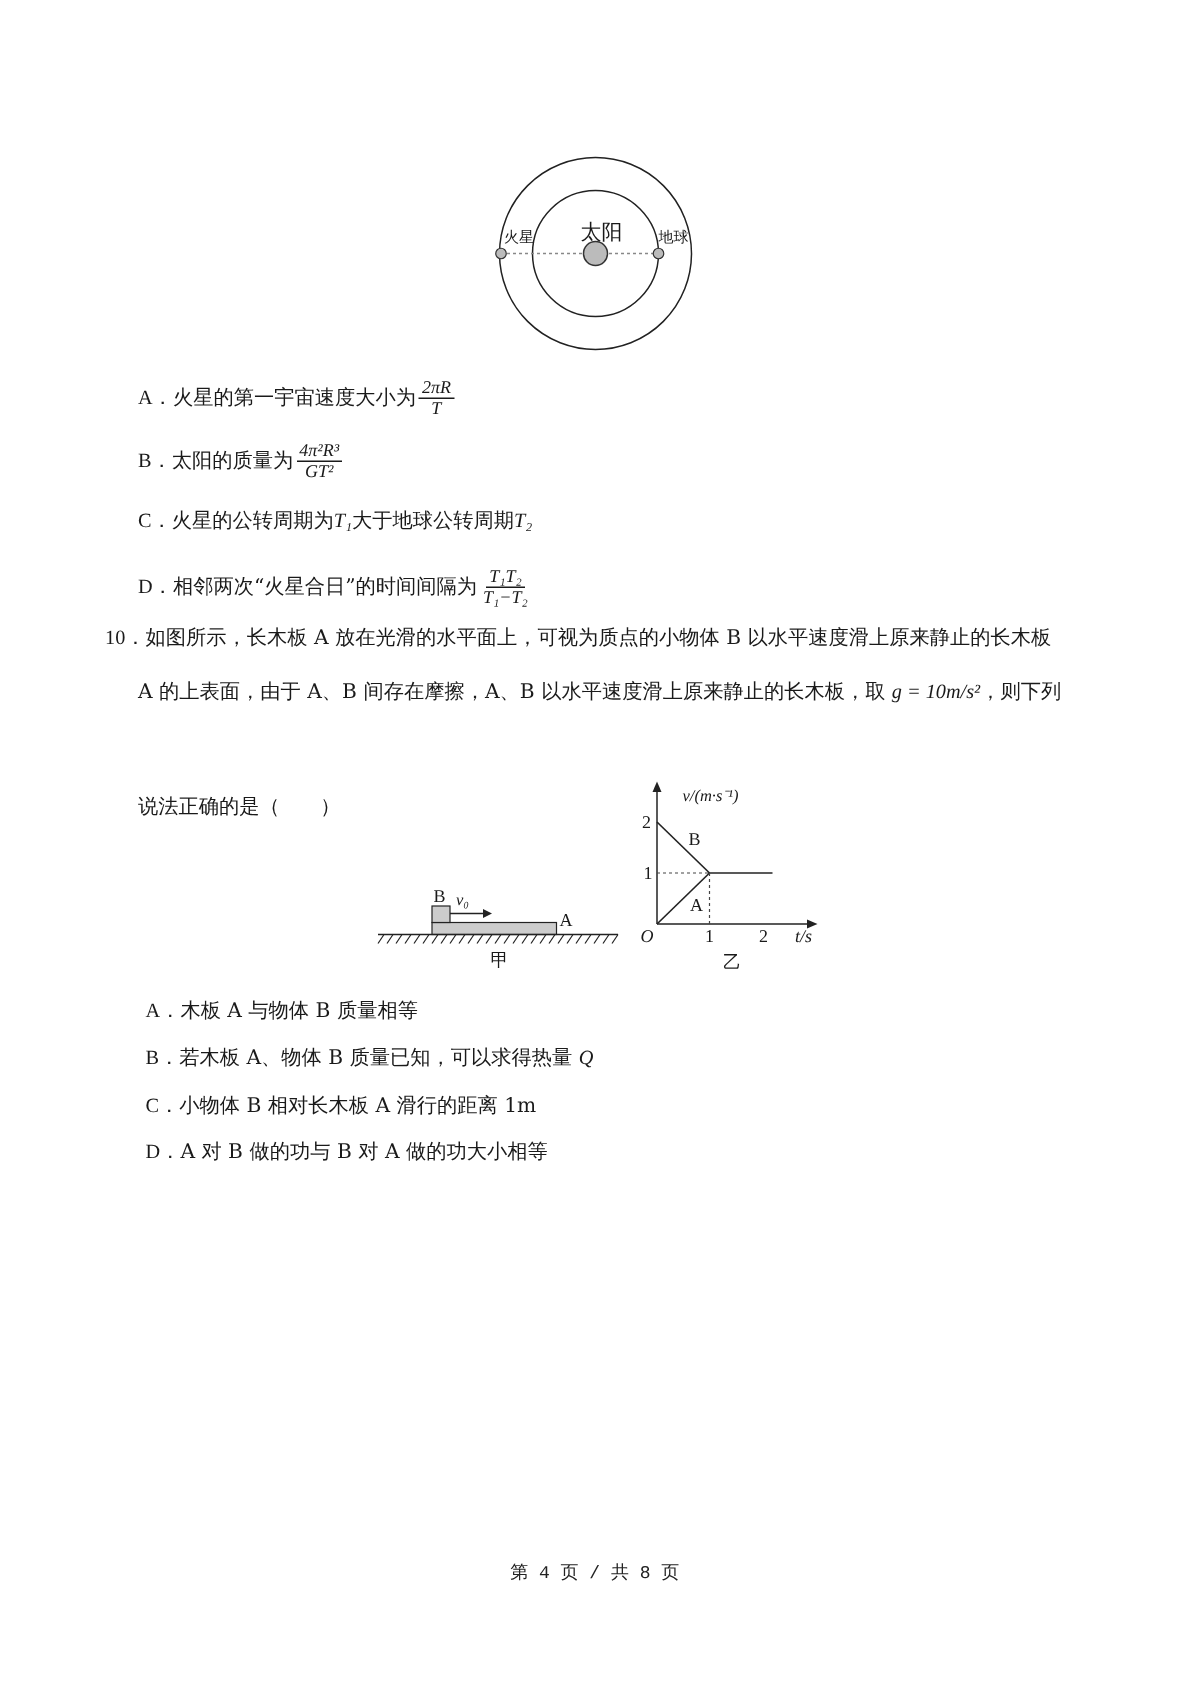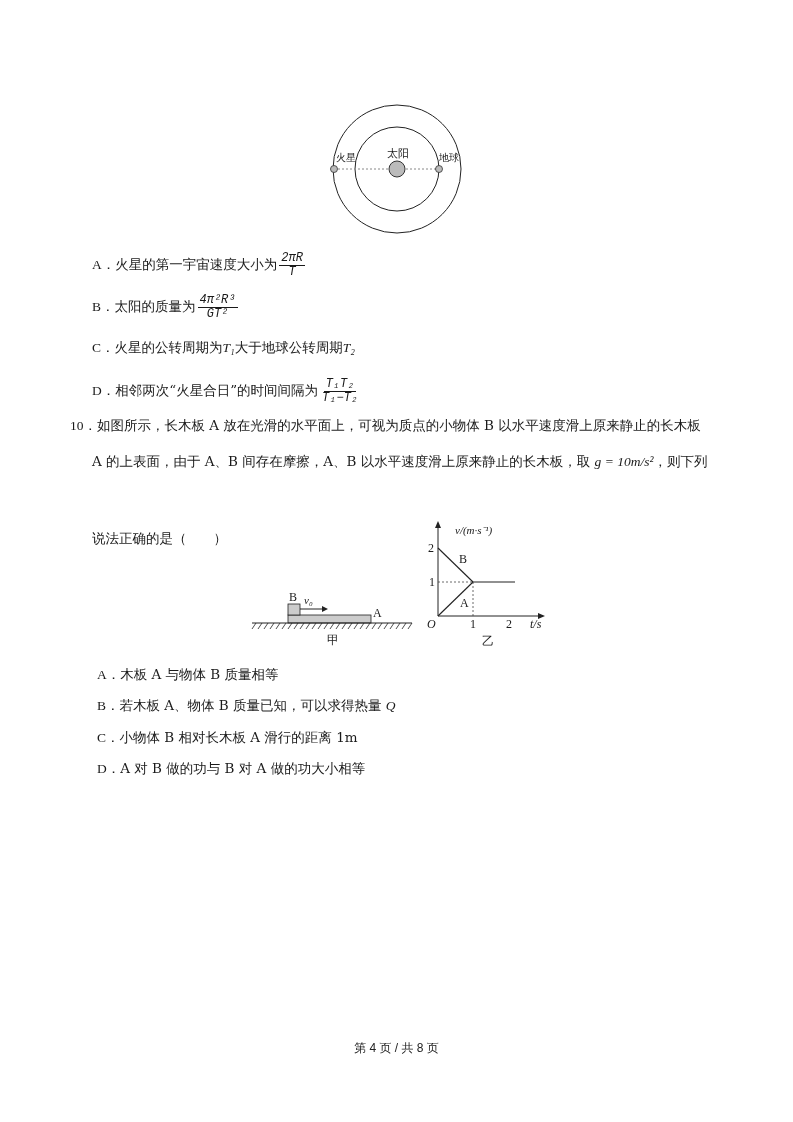--- a/index.html
+++ b/index.html
@@ -6,43 +6,43 @@
   body {
     width: 793px; height: 1122px; position: relative; overflow: hidden;
     font-family: "DejaVu Serif", "Liberation Serif", serif;
     color: #1a1a1a;
   }
   .abs { position: absolute; }
   .line { position: absolute; font-size: 13.5px; white-space: nowrap; line-height: 20px; }
   .lbl { font-family: "Liberation Serif", serif; }
   .frac {
     display: inline-flex; flex-direction: column; align-items: center;
-    vertical-align: middle; font-family: Liberation Mono, monospace; font-style: italic;
+    vertical-align: middle; font-family: Liberation Serif, serif; font-style: italic;
     font-size: 12px; line-height: 13px; margin-left: 2px;
   }
   .frac .num { padding: 0 2px; border-bottom: 1px solid #1a1a1a; }
   .frac .den { padding: 0 2px; }
   .it { font-family: "Liberation Serif", serif; font-style: italic; }
   .footer {
     position: absolute; top: 1040px; left: 0; width: 793px; text-align: center;
-    font-family: Liberation Sans, sans-serif; font-size: 12px; color: #222;
+    font-family: Liberation Mono, monospace; font-size: 12px; color: #222;
   }
 </style>
 </head>
 <body>
 
 <svg class="abs" style="left:330px;top:104px;" width="135" height="130" viewBox="0 0 135 130">
   <circle cx="67" cy="65" r="64" fill="none" stroke="#222" stroke-width="1"></circle>
   <circle cx="67" cy="65" r="42" fill="none" stroke="#222" stroke-width="1"></circle>
   <line x1="4" y1="65" x2="110" y2="65" stroke="#888" stroke-width="1" stroke-dasharray="2,2"></line>
   <circle cx="67" cy="65" r="8" fill="#bbb" stroke="#333" stroke-width="1"></circle>
   <circle cx="4" cy="65" r="3.5" fill="#bbb" stroke="#333" stroke-width="0.8"></circle>
   <circle cx="109" cy="65" r="3.5" fill="#bbb" stroke="#333" stroke-width="0.8"></circle>
 </svg>
-<span class="abs" style="left:387px;top:146px;font-size:11px;font-family:'DejaVu Sans',sans-serif;">太阳</span>
+<span class="abs" style="left:387px;top:146px;font-size:14px;font-family:'DejaVu Sans',sans-serif;">太阳</span>
 <span class="abs" style="left:336px;top:151px;font-size:10px;font-family:'DejaVu Sans',sans-serif;">火星</span>
 <span class="abs" style="left:439px;top:151px;font-size:10px;font-family:'DejaVu Sans',sans-serif;">地球</span>
 
 <div class="line" style="left:92px;top:252px;">
   <span class="lbl">A．</span><span>火星的第一宇宙速度大小为</span><span class="frac">
       <span class="num">2πR</span>
       <span class="den">T</span>
     </span>
 </div>
 <div class="line" style="left:92px;top:294px;">

